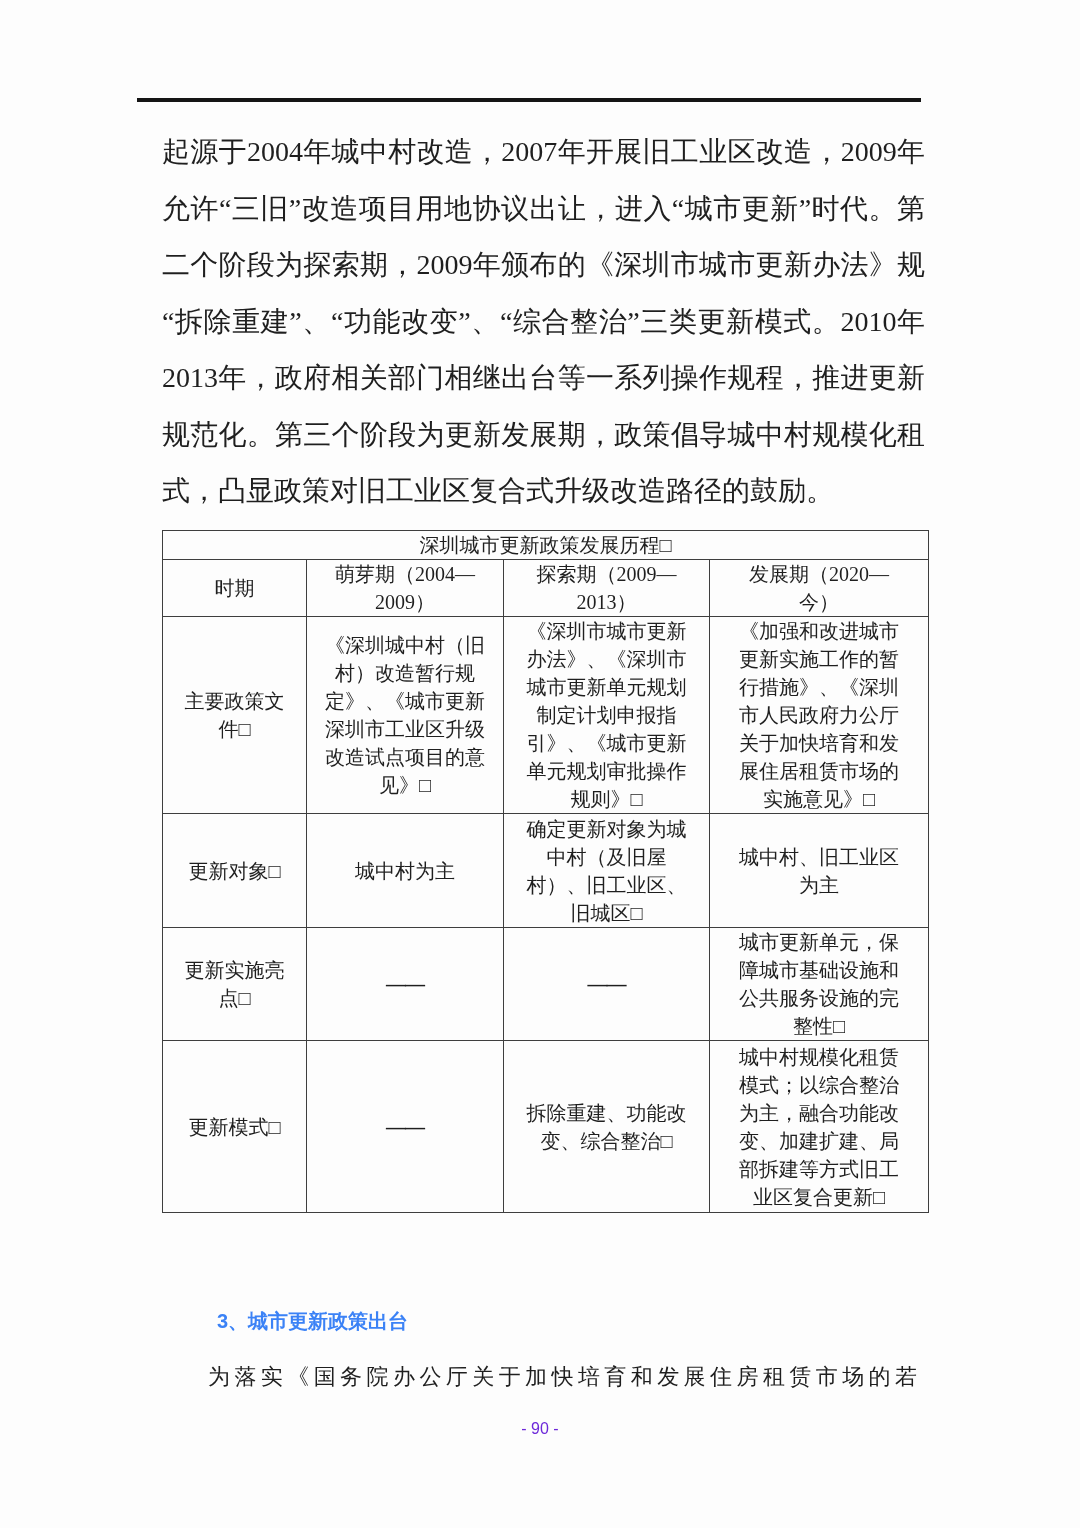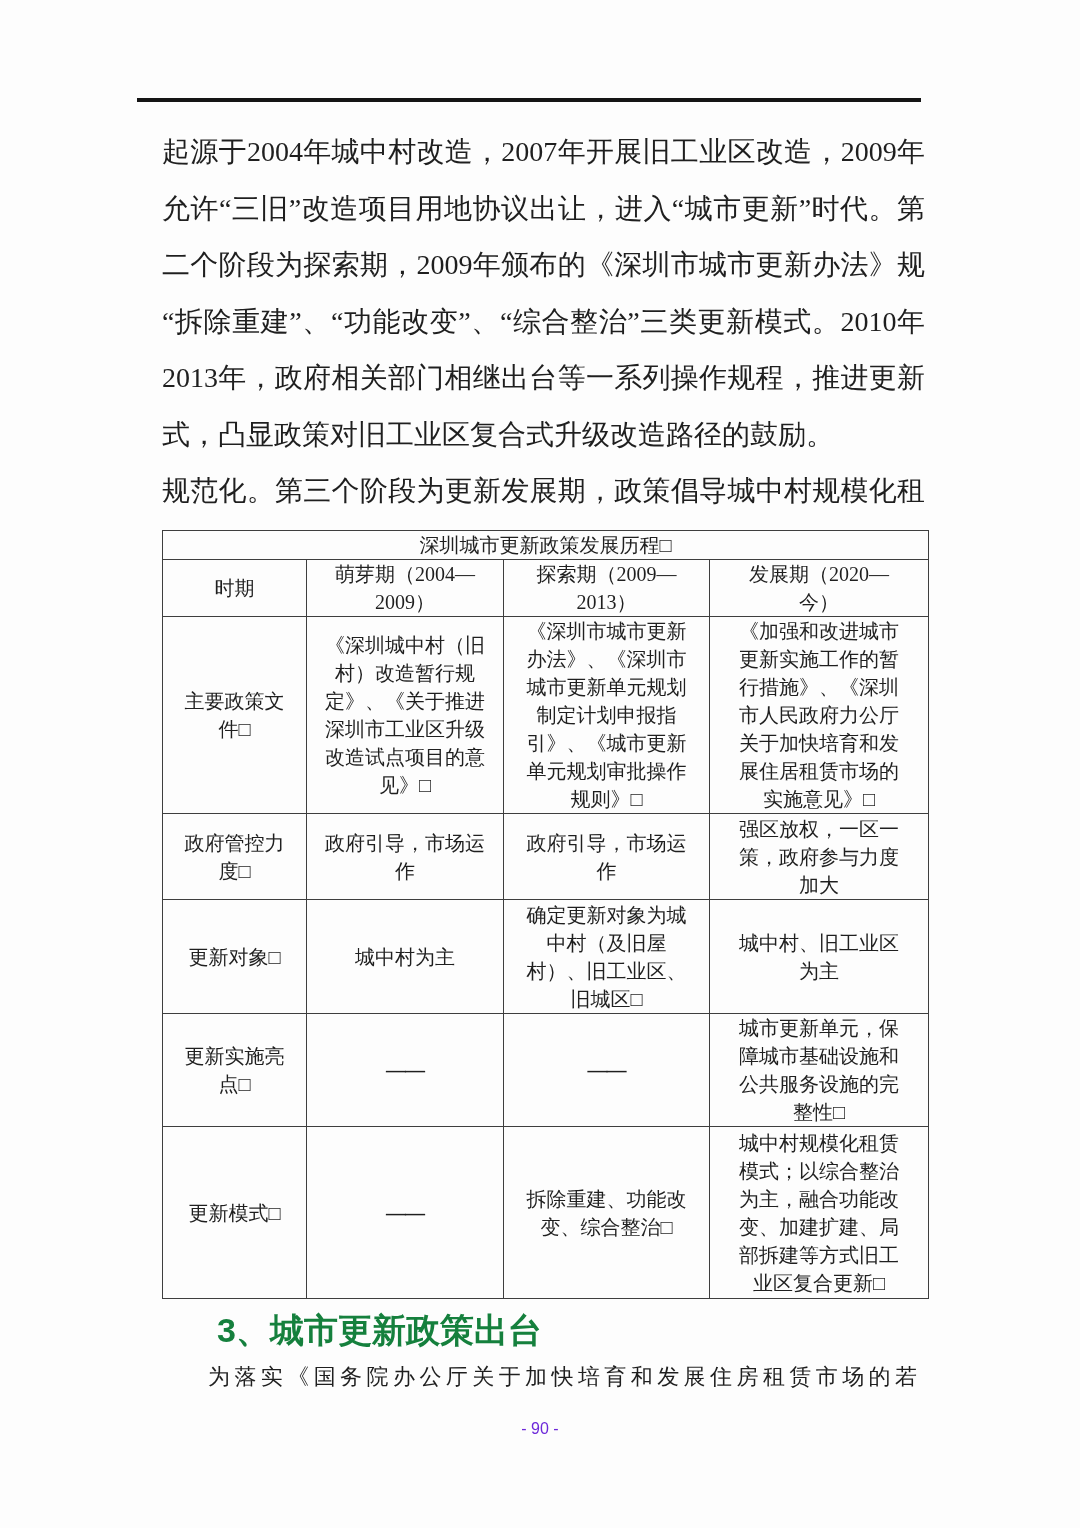--- a/index.html
+++ b/index.html
@@ -41,23 +41,23 @@
   tr.hdr td { height:56px; }
   tr.r-docs td { height:193px; }
   tr.r-gov td { height:85px; }
   tr.r-obj td { height:113px; }
   tr.r-high td { height:109px; }
   tr.r-mode td { height:171px; }
   td.dash { font-weight:bold; letter-spacing:-1px; }
 
   .section-heading {
     position:absolute; left:217px; top:1308px;
-    font-size:34px; font-weight:bold;
+    font-size:20px; font-weight:bold;
     font-family:"Liberation Sans","DejaVu Sans",sans-serif;
-    color:#15803d;
+    color:#3b82f6;
   }
   .para2 {
     position:absolute; left:154px; top:1360px; width:763px;
     font-size:22px; line-height:34px; height:34px; overflow:hidden;
     text-indent:54px;
     text-align:justify; text-align-last:justify;
   }
   .page-number {
     position:absolute; left:0; top:1420px; width:1080px;
     text-align:center; font-size:16px; color:#6d28d9;
@@ -70,22 +70,22 @@
 <div class="page">
 
   <div class="header-rule"></div>
 
   <div class="intro">
     <div class="ln just">起源于2004年城中村改造，2007年开展旧工业区改造，2009年政策</div>
     <div class="ln just">允许“三旧”改造项目用地协议出让，进入“城市更新”时代。第</div>
     <div class="ln just">二个阶段为探索期，2009年颁布的《深圳市城市更新办法》规定了</div>
     <div class="ln just">“拆除重建”、“功能改变”、“综合整治”三类更新模式。2010年至</div>
     <div class="ln just">2013年，政府相关部门相继出台等一系列操作规程，推进更新项目</div>
+    <div class="ln just">规范化。第三个阶段为更新发展期，政策倡导城中村规模化租赁模</div>
     <div class="ln last">式，凸显政策对旧工业区复合式升级改造路径的鼓励。</div>
-    <div class="ln just">规范化。第三个阶段为更新发展期，政策倡导城中村规模化租赁模</div>
   </div>
 
   <table class="policy">
     <colgroup>
       <col style="width:144px">
         <col style="width:197px">
         <col style="width:206px">
         <col style="width:219px">
     </colgroup>
     <tbody>
@@ -99,49 +99,38 @@
         <td>探索期（2009—
 2013）</td>
         <td>发展期（2020—
 今）</td>
       </tr>
       <tr class="r-docs">
         <td>主要政策文
 件□</td>
         <td>《深圳城中村（旧
 村）改造暂行规
-定》、《关于推进
+定》、《城市更新
 深圳市工业区升级
 改造试点项目的意
 见》□</td>
         <td>《深圳市城市更新
 办法》、《深圳市
 城市更新单元规划
 制定计划申报指
 引》、《城市更新
 单元规划审批操作
 规则》□</td>
         <td>《加强和改进城市
 更新实施工作的暂
 行措施》、《深圳
 市人民政府力公厅
 关于加快培育和发
 展住居租赁市场的
 实施意见》□</td>
-      </tr>
-      <tr class="r-gov">
-        <td>政府管控力
-度□</td>
-        <td>政府引导，市场运
-作</td>
-        <td>政府引导，市场运
-作</td>
-        <td>强区放权，一区一
-策，政府参与力度
-加大</td>
       </tr>
       <tr class="r-obj">
         <td>更新对象□</td>
         <td>城中村为主</td>
         <td>确定更新对象为城
 中村（及旧屋
 村）、旧工业区、
 旧城区□</td>
         <td>城中村、旧工业区
 为主</td>

